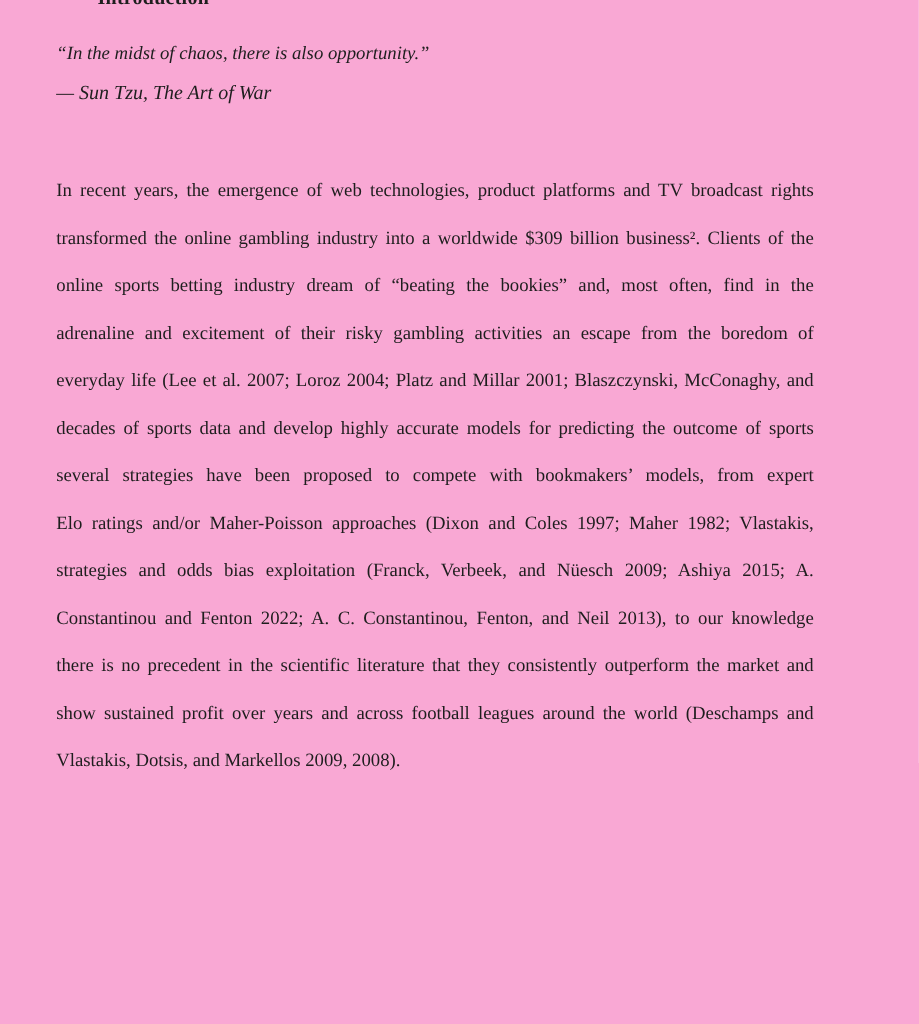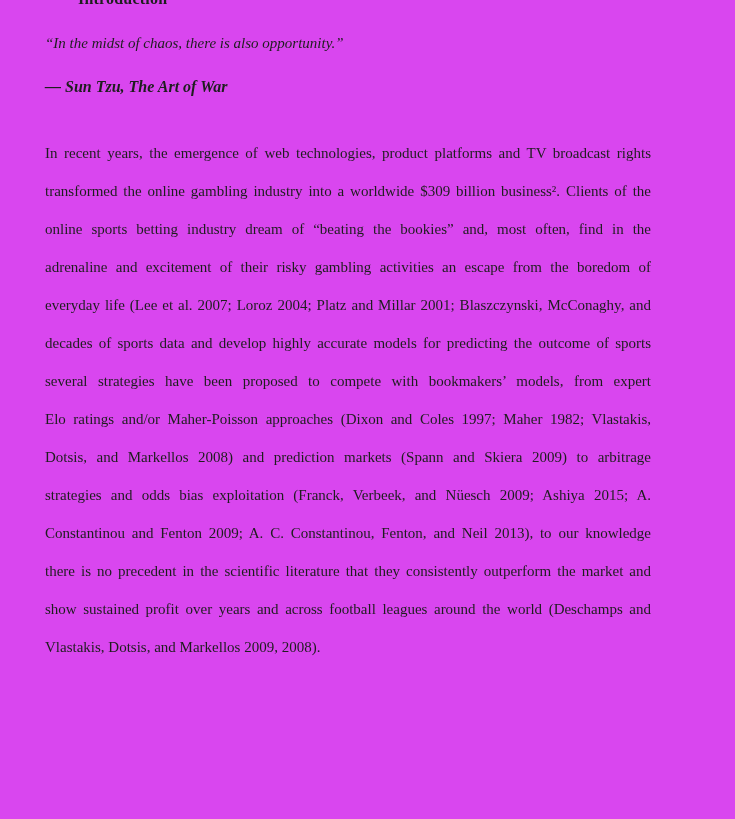--- a/index.html
+++ b/index.html
@@ -11,21 +11,21 @@
     height: 819px;
     background: #ffffff;
     position: relative;
     overflow: hidden;
     font-family: "Liberation Serif", serif;
     color: #1e1e1e;
   }
   .page {
     position: absolute;
     inset: 0;
-    background: #d946ef;
+    background: #f9a8d4;
   }
   
   .heading-clip {
     position: absolute;
     left: 78px;
     top: 0;
     width: 140px;
     height: 4px;
     overflow: hidden;
   }
@@ -44,25 +44,24 @@
     font-style: italic;
     font-size: 15px;
     line-height: 20px;
     white-space: nowrap;
   }
   .attribution {
     position: absolute;
     left: 45px;
     top: 64px;
     font-style: italic;
-    font-weight: 700;
+    font-weight: 400;
     font-size: 16px;
     line-height: 22px;
     white-space: nowrap;
-    margin-top: 12px;
   }
   .paragraph {
     position: absolute;
     left: 45px;
     top: 134px;
     width: 606px;
   }
   .pline {
     font-size: 15px;
     line-height: 38px;
@@ -91,21 +90,20 @@
 
   <div class="paragraph">
       <div class="pline">In recent years, the emergence of web technologies, product platforms and TV broadcast rights</div>
       <div class="pline">transformed the online gambling industry into a worldwide $309 billion business². Clients of the</div>
       <div class="pline">online sports betting industry dream of “beating the bookies” and, most often, find in the</div>
       <div class="pline">adrenaline and excitement of their risky gambling activities an escape from the boredom of</div>
       <div class="pline">everyday life (Lee et al. 2007; Loroz 2004; Platz and Millar 2001; Blaszczynski, McConaghy, and</div>
       <div class="pline">decades of sports data and develop highly accurate models for predicting the outcome of sports</div>
       <div class="pline">several strategies have been proposed to compete with bookmakers’ models, from expert</div>
       <div class="pline">Elo ratings and/or Maher-Poisson approaches (Dixon and Coles 1997; Maher 1982; Vlastakis,</div>
-      <div class="pline">Dotsis, and Markellos 2008) and prediction markets (Spann and Skiera 2009) to arbitrage</div>
       <div class="pline">strategies and odds bias exploitation (Franck, Verbeek, and Nüesch 2009; Ashiya 2015; A.</div>
-      <div class="pline">Constantinou and Fenton 2009; A. C. Constantinou, Fenton, and Neil 2013), to our knowledge</div>
+      <div class="pline">Constantinou and Fenton 2022; A. C. Constantinou, Fenton, and Neil 2013), to our knowledge</div>
       <div class="pline">there is no precedent in the scientific literature that they consistently outperform the market and</div>
       <div class="pline">show sustained profit over years and across football leagues around the world (Deschamps and</div>
       <div class="pline last">Vlastakis, Dotsis, and Markellos 2009, 2008).</div>
     </div>
 
 </div>
 
 </body></html>

